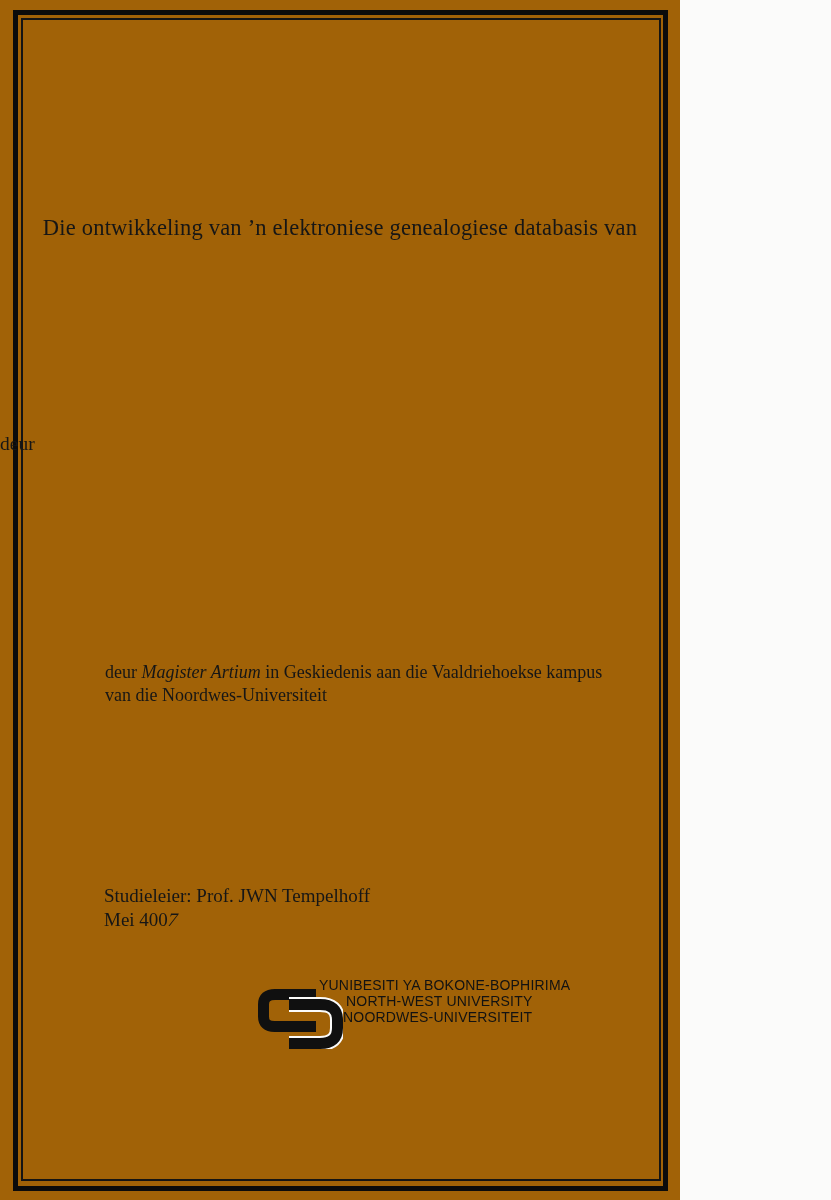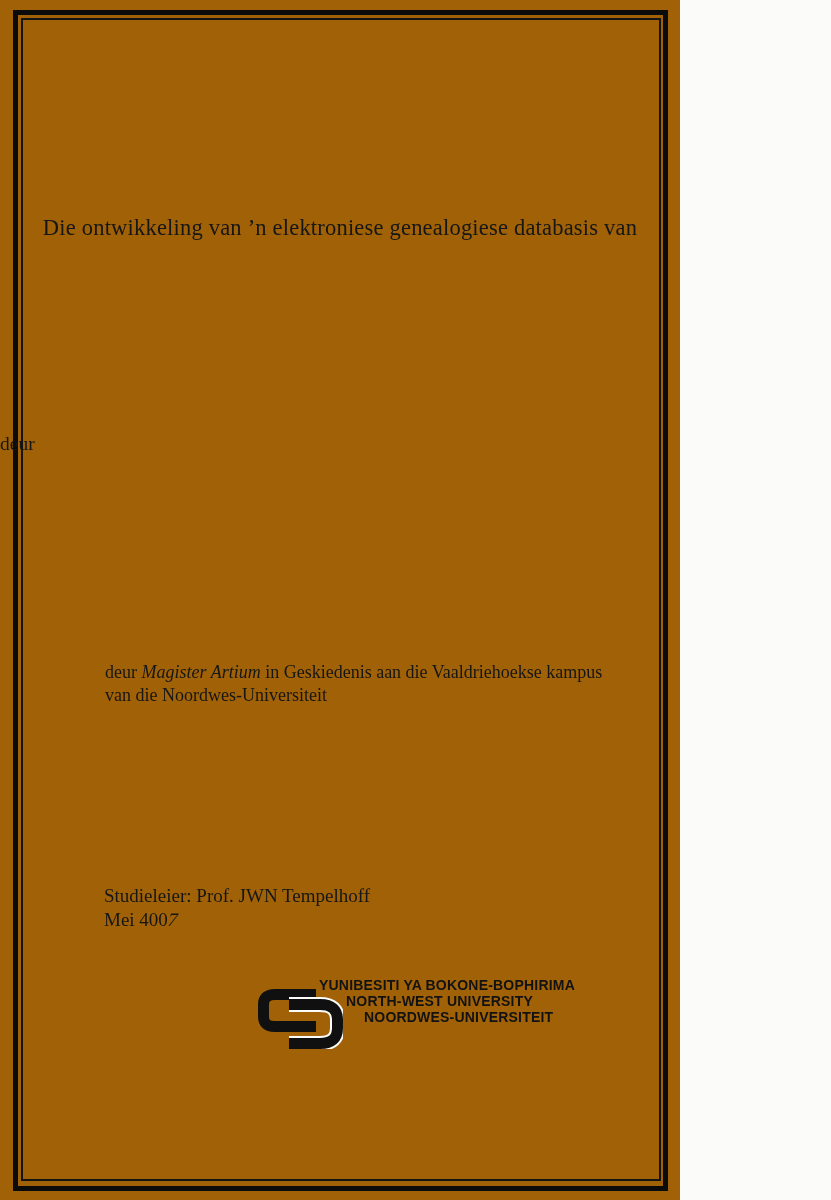--- a/index.html
+++ b/index.html
@@ -77,30 +77,30 @@
     left: 258px;
     top: 987px;
     width: 85px;
     height: 62px;
   }
   .logo-text {
     position: absolute;
     left: 343px;
     top: 978px;
     font-family: "Liberation Sans", "DejaVu Sans", sans-serif;
-    font-weight: 700;
+    font-weight: 400;
     font-size: 14px;
     line-height: 15.8px;
     letter-spacing: 0.2px;
     color: #121212;
     white-space: nowrap;
   }
   .logo-text .lt1 { margin-left: -24px; }
   .logo-text .lt2 { margin-left: 3px; }
-  .logo-text .lt3 { margin-left: 0px; padding-left: 21px; }
+  .logo-text .lt3 { margin-left: 0px; }
 </style>
 </head>
 <body>
 
 <div class="sheet">
 
   <div class="frame-outer"></div>
   <div class="frame-inner"></div>
 
   <div class="title">

